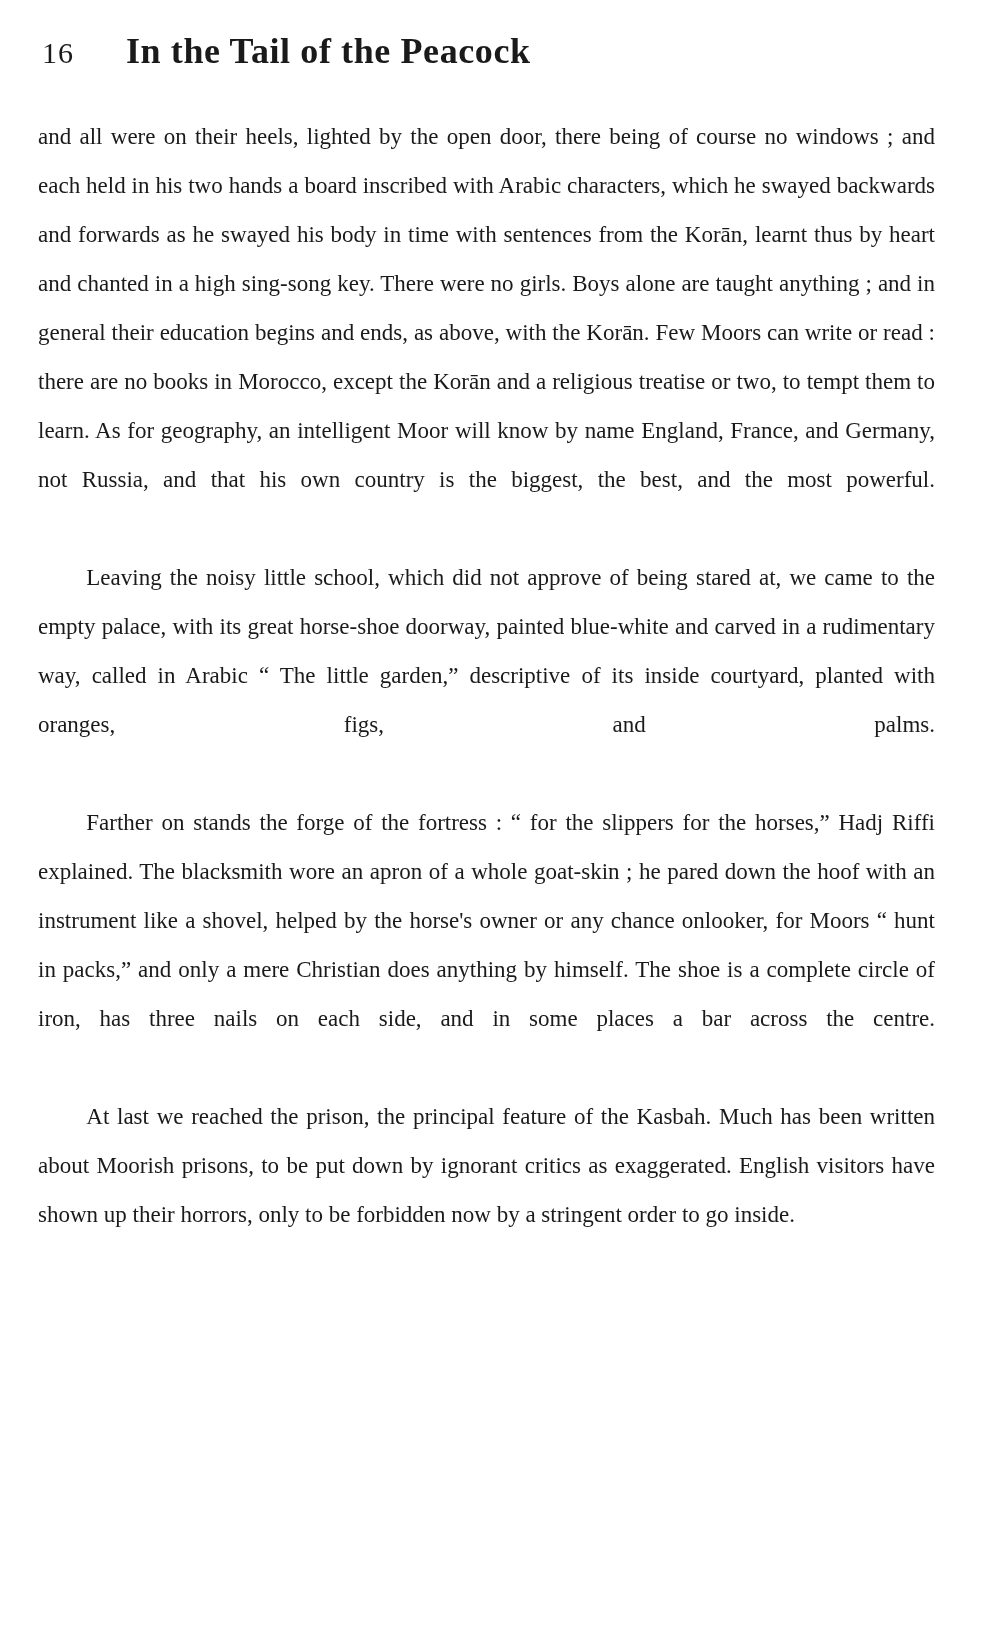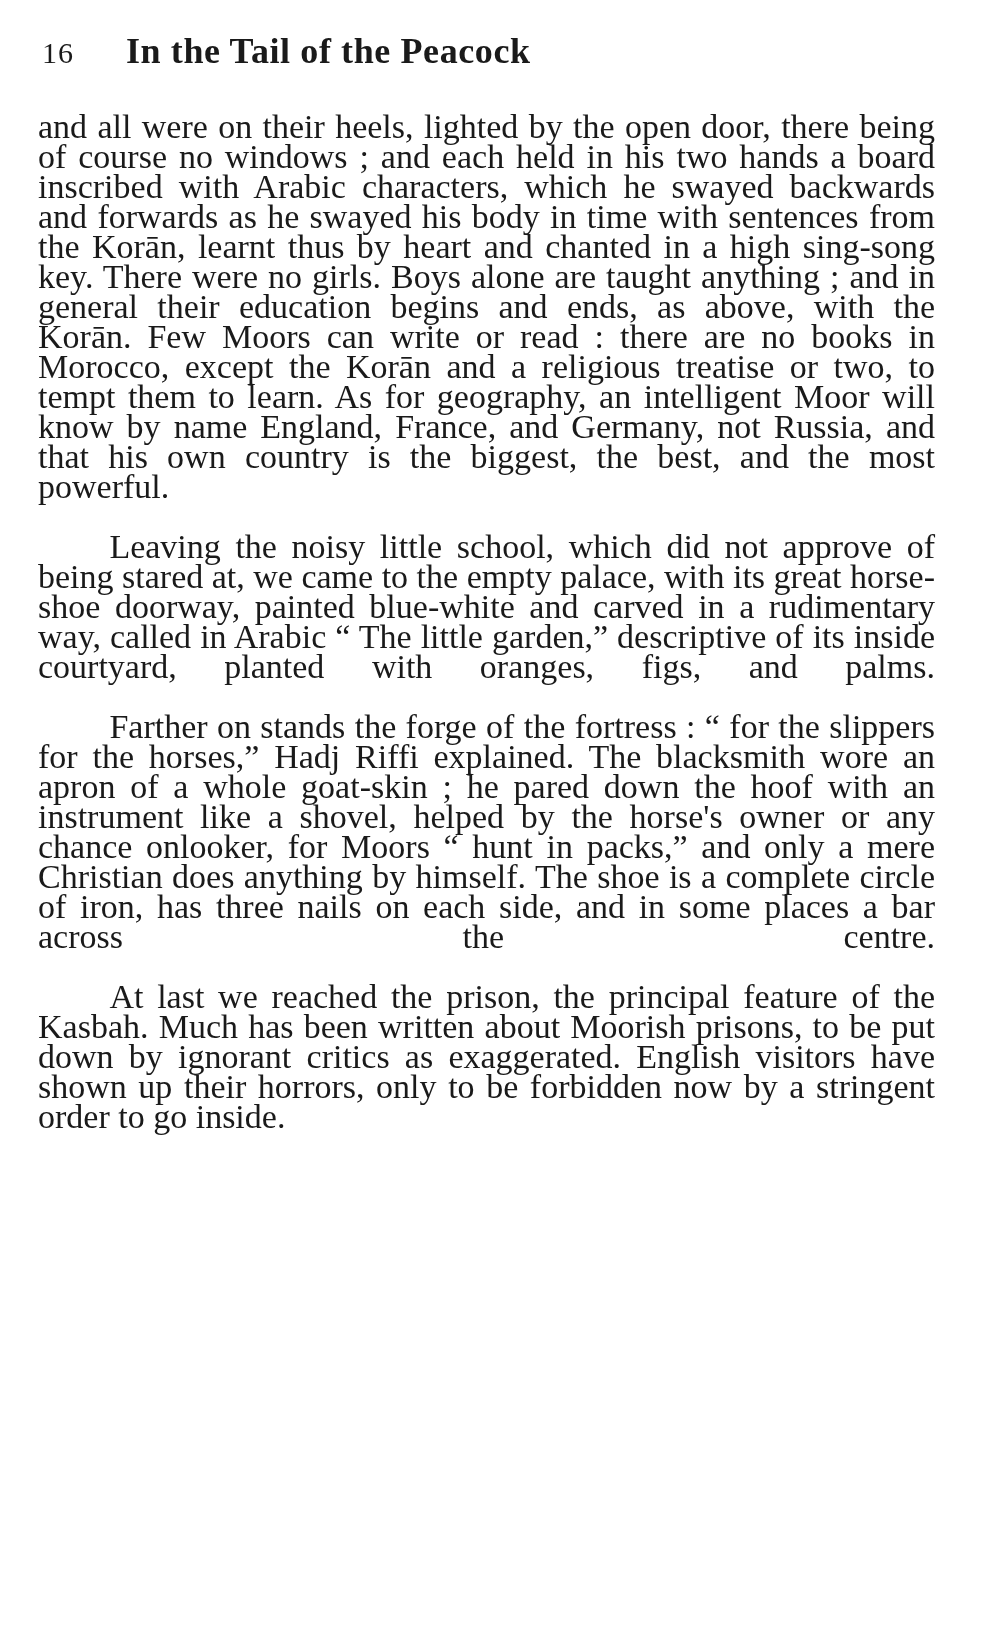--- a/index.html
+++ b/index.html
@@ -38,22 +38,22 @@
   }
   .running-title {
     flex: 1 1 auto;
     text-align: left;
     font-size: 36px;
     letter-spacing: 0.6px;
     font-weight: 600;
     padding-right: 40px;
   }
   .body-text {
-    font-size: 34px;
-    line-height: 30px;
+    font-size: 23px;
+    line-height: 49px;
     text-align: justify;
     text-justify: inter-word;
     padding: 0 3px 0 8px;
   }
   .body-text p {
     margin: 0;
     text-indent: 2.1em;
   }
   .body-text p.noindent {
     text-indent: 0;

